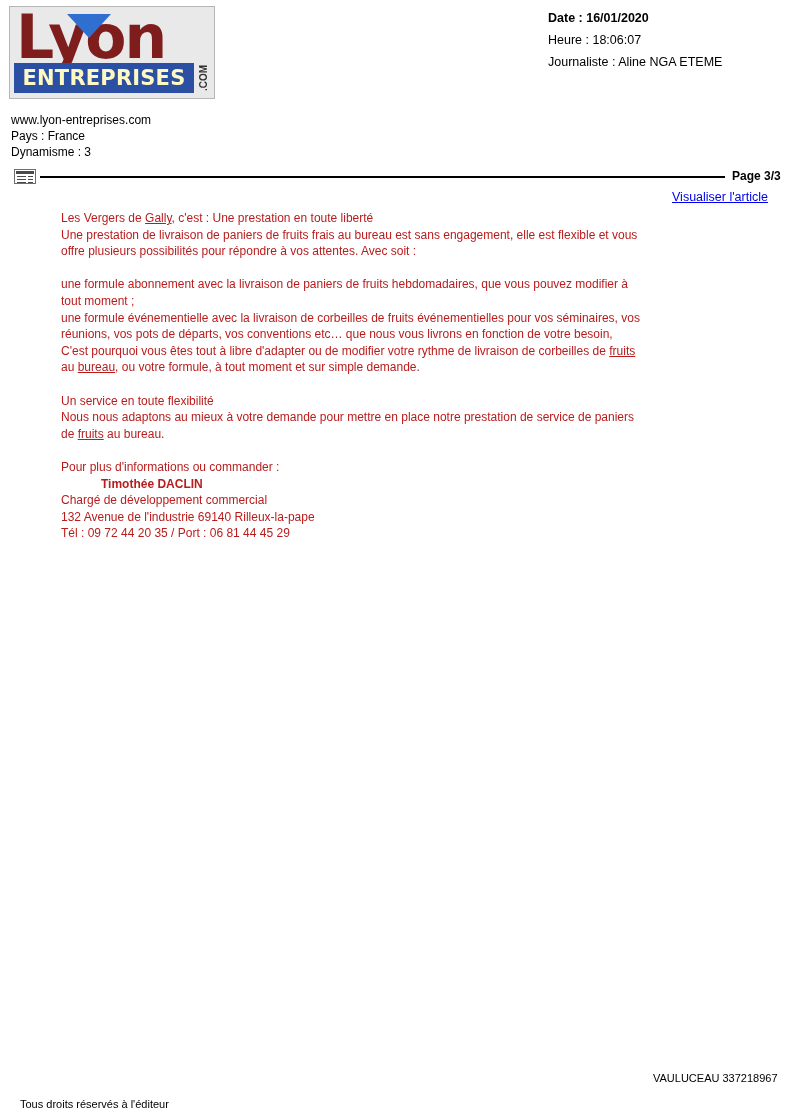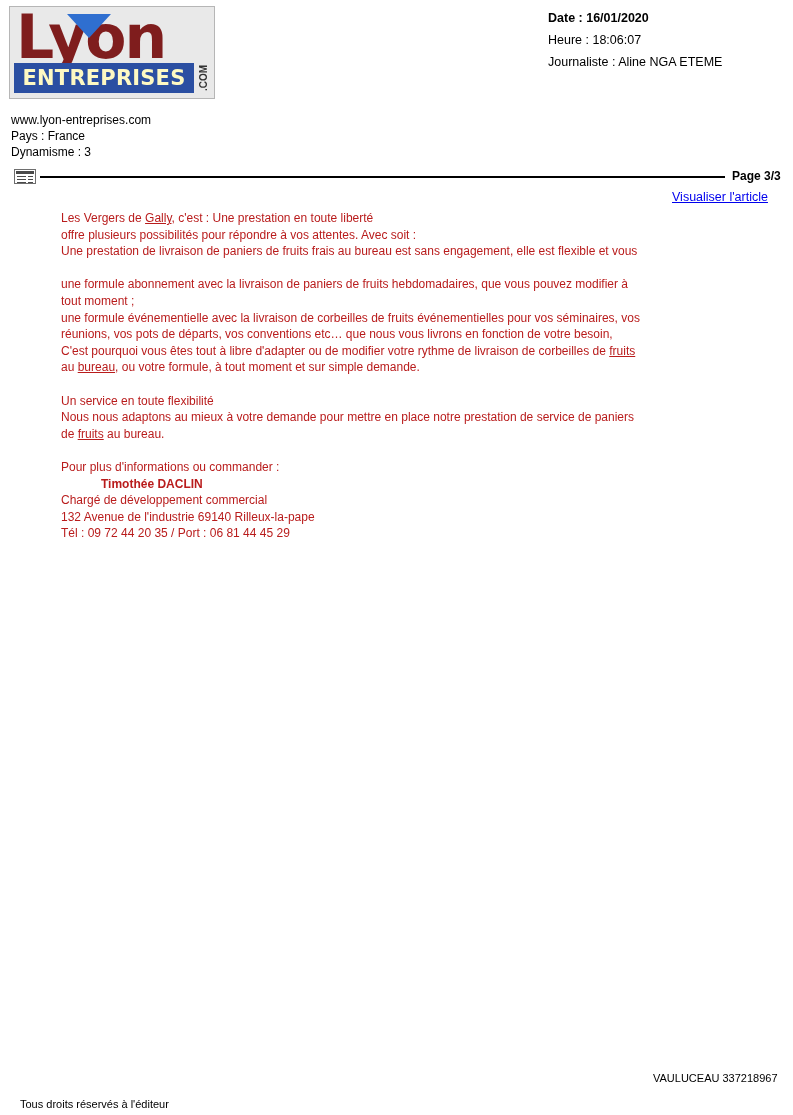--- a/index.html
+++ b/index.html
@@ -255,22 +255,22 @@
   </div>
   <div id="hrule"></div>
   <div id="page-number">Page 3/3</div>
 </div>
 
 <a id="view-article-link" href="#">Visualiser l'article</a>
 
 <div id="article-body">
 
   <p><span>Les Vergers de </span><span class="u">Gally</span><span>, c'est : Une prestation en toute liberté</span></p>
+  <p>Une prestation de livraison de paniers de fruits frais au bureau est sans engagement, elle est flexible et vous</p>
   <p>offre plusieurs possibilités pour répondre à vos attentes. Avec soit :</p>
-  <p>Une prestation de livraison de paniers de fruits frais au bureau est sans engagement, elle est flexible et vous</p>
 
   <div class="gap"></div>
 
   <p>une formule abonnement avec la livraison de paniers de fruits hebdomadaires, que vous pouvez modifier à</p>
   <p>tout moment ;</p>
   <p>une formule événementielle avec la livraison de corbeilles de fruits événementielles pour vos séminaires, vos</p>
   <p>réunions, vos pots de départs, vos conventions etc… que nous vous livrons en fonction de votre besoin,</p>
   <p><span>C'est pourquoi vous êtes tout à libre d'adapter ou de modifier votre rythme de livraison de corbeilles de </span><span class="u">fruits</span></p>
   <p><span>au </span><span class="u">bureau</span><span>, ou votre formule, à tout moment et sur simple demande.</span></p>
 

